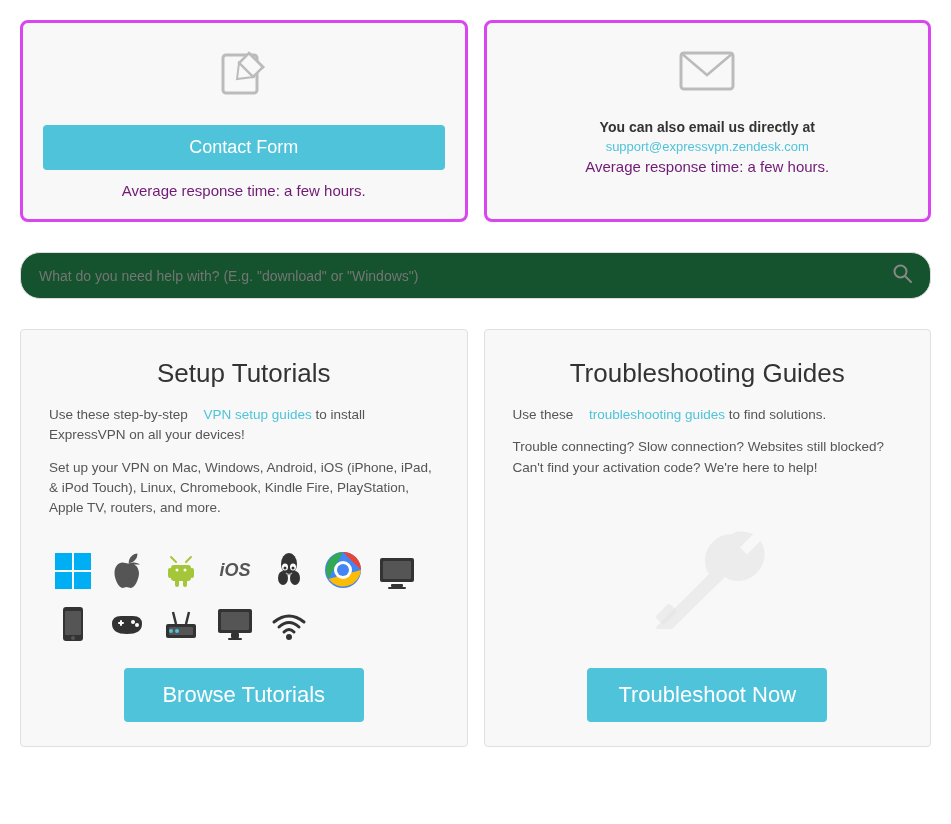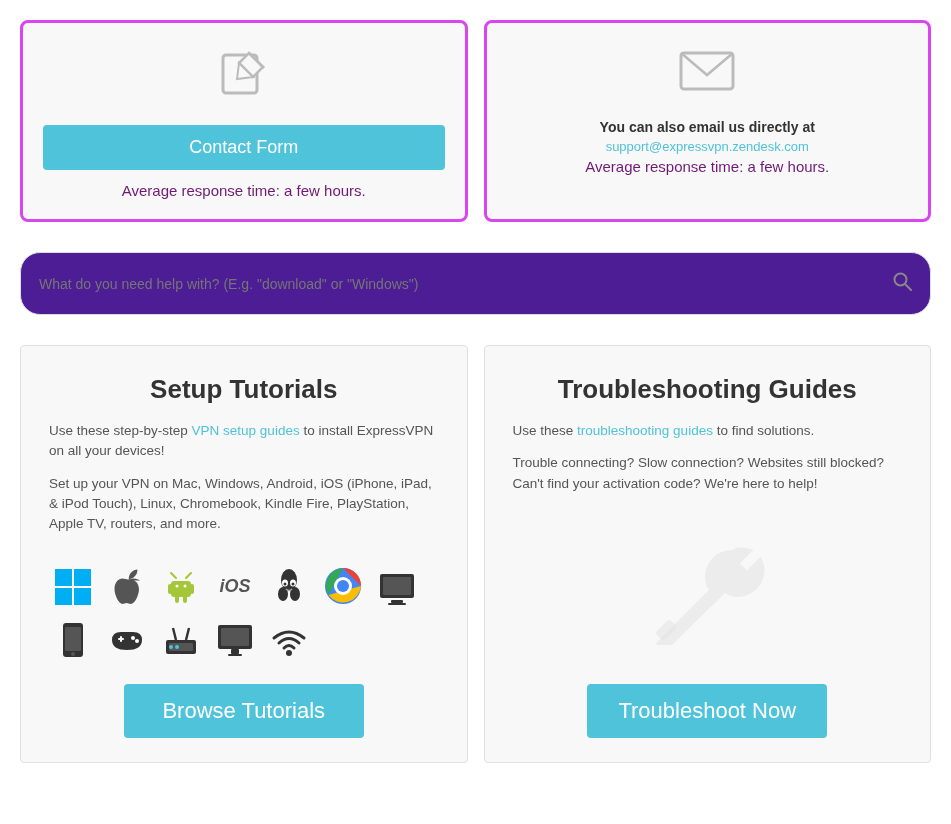--- a/index.html
+++ b/index.html
@@ -68,22 +68,22 @@
 
     
     .search-container {
       margin-bottom: 30px;
     }
     .search-bar {
       display: flex;
       align-items: center;
       border: 1px solid #ddd;
       border-radius: 20px;
-      padding: 18px 18px;
-      background: #4c1d95;
+      padding: 10px 18px;
+      background: #14532d;
     }
     .search-bar input {
       flex: 1;
       border: none;
       outline: none;
       font-size: 14px;
       color: #999;
       background: transparent;
     }
     .search-icon-wrap {
@@ -102,35 +102,36 @@
       border: 1px solid #e0e0e0;
       border-radius: 4px;
       padding: 28px 28px 24px;
       display: flex;
       flex-direction: column;
       align-items: center;
       text-align: center;
     }
     .guide-card h2 {
       font-size: 26px;
-      font-weight: bold;
+      font-weight: normal;
       color: #333;
       margin-bottom: 16px;
     }
     .guide-card .desc {
       font-size: 13.5px;
       color: #555;
       text-align: left;
       width: 100%;
       margin-bottom: 12px;
       line-height: 1.5;
     }
     .guide-card .desc a, .guide-card .desc .link {
       color: #4fc3d9;
       text-decoration: none;
+      margin-left: 12px;
     }
     .icon-grid {
       display: flex;
       flex-wrap: wrap;
       justify-content: flex-start;
       gap: 6px;
       margin: 16px 0 20px;
       width: 100%;
     }
     .icon-grid .os-icon {

